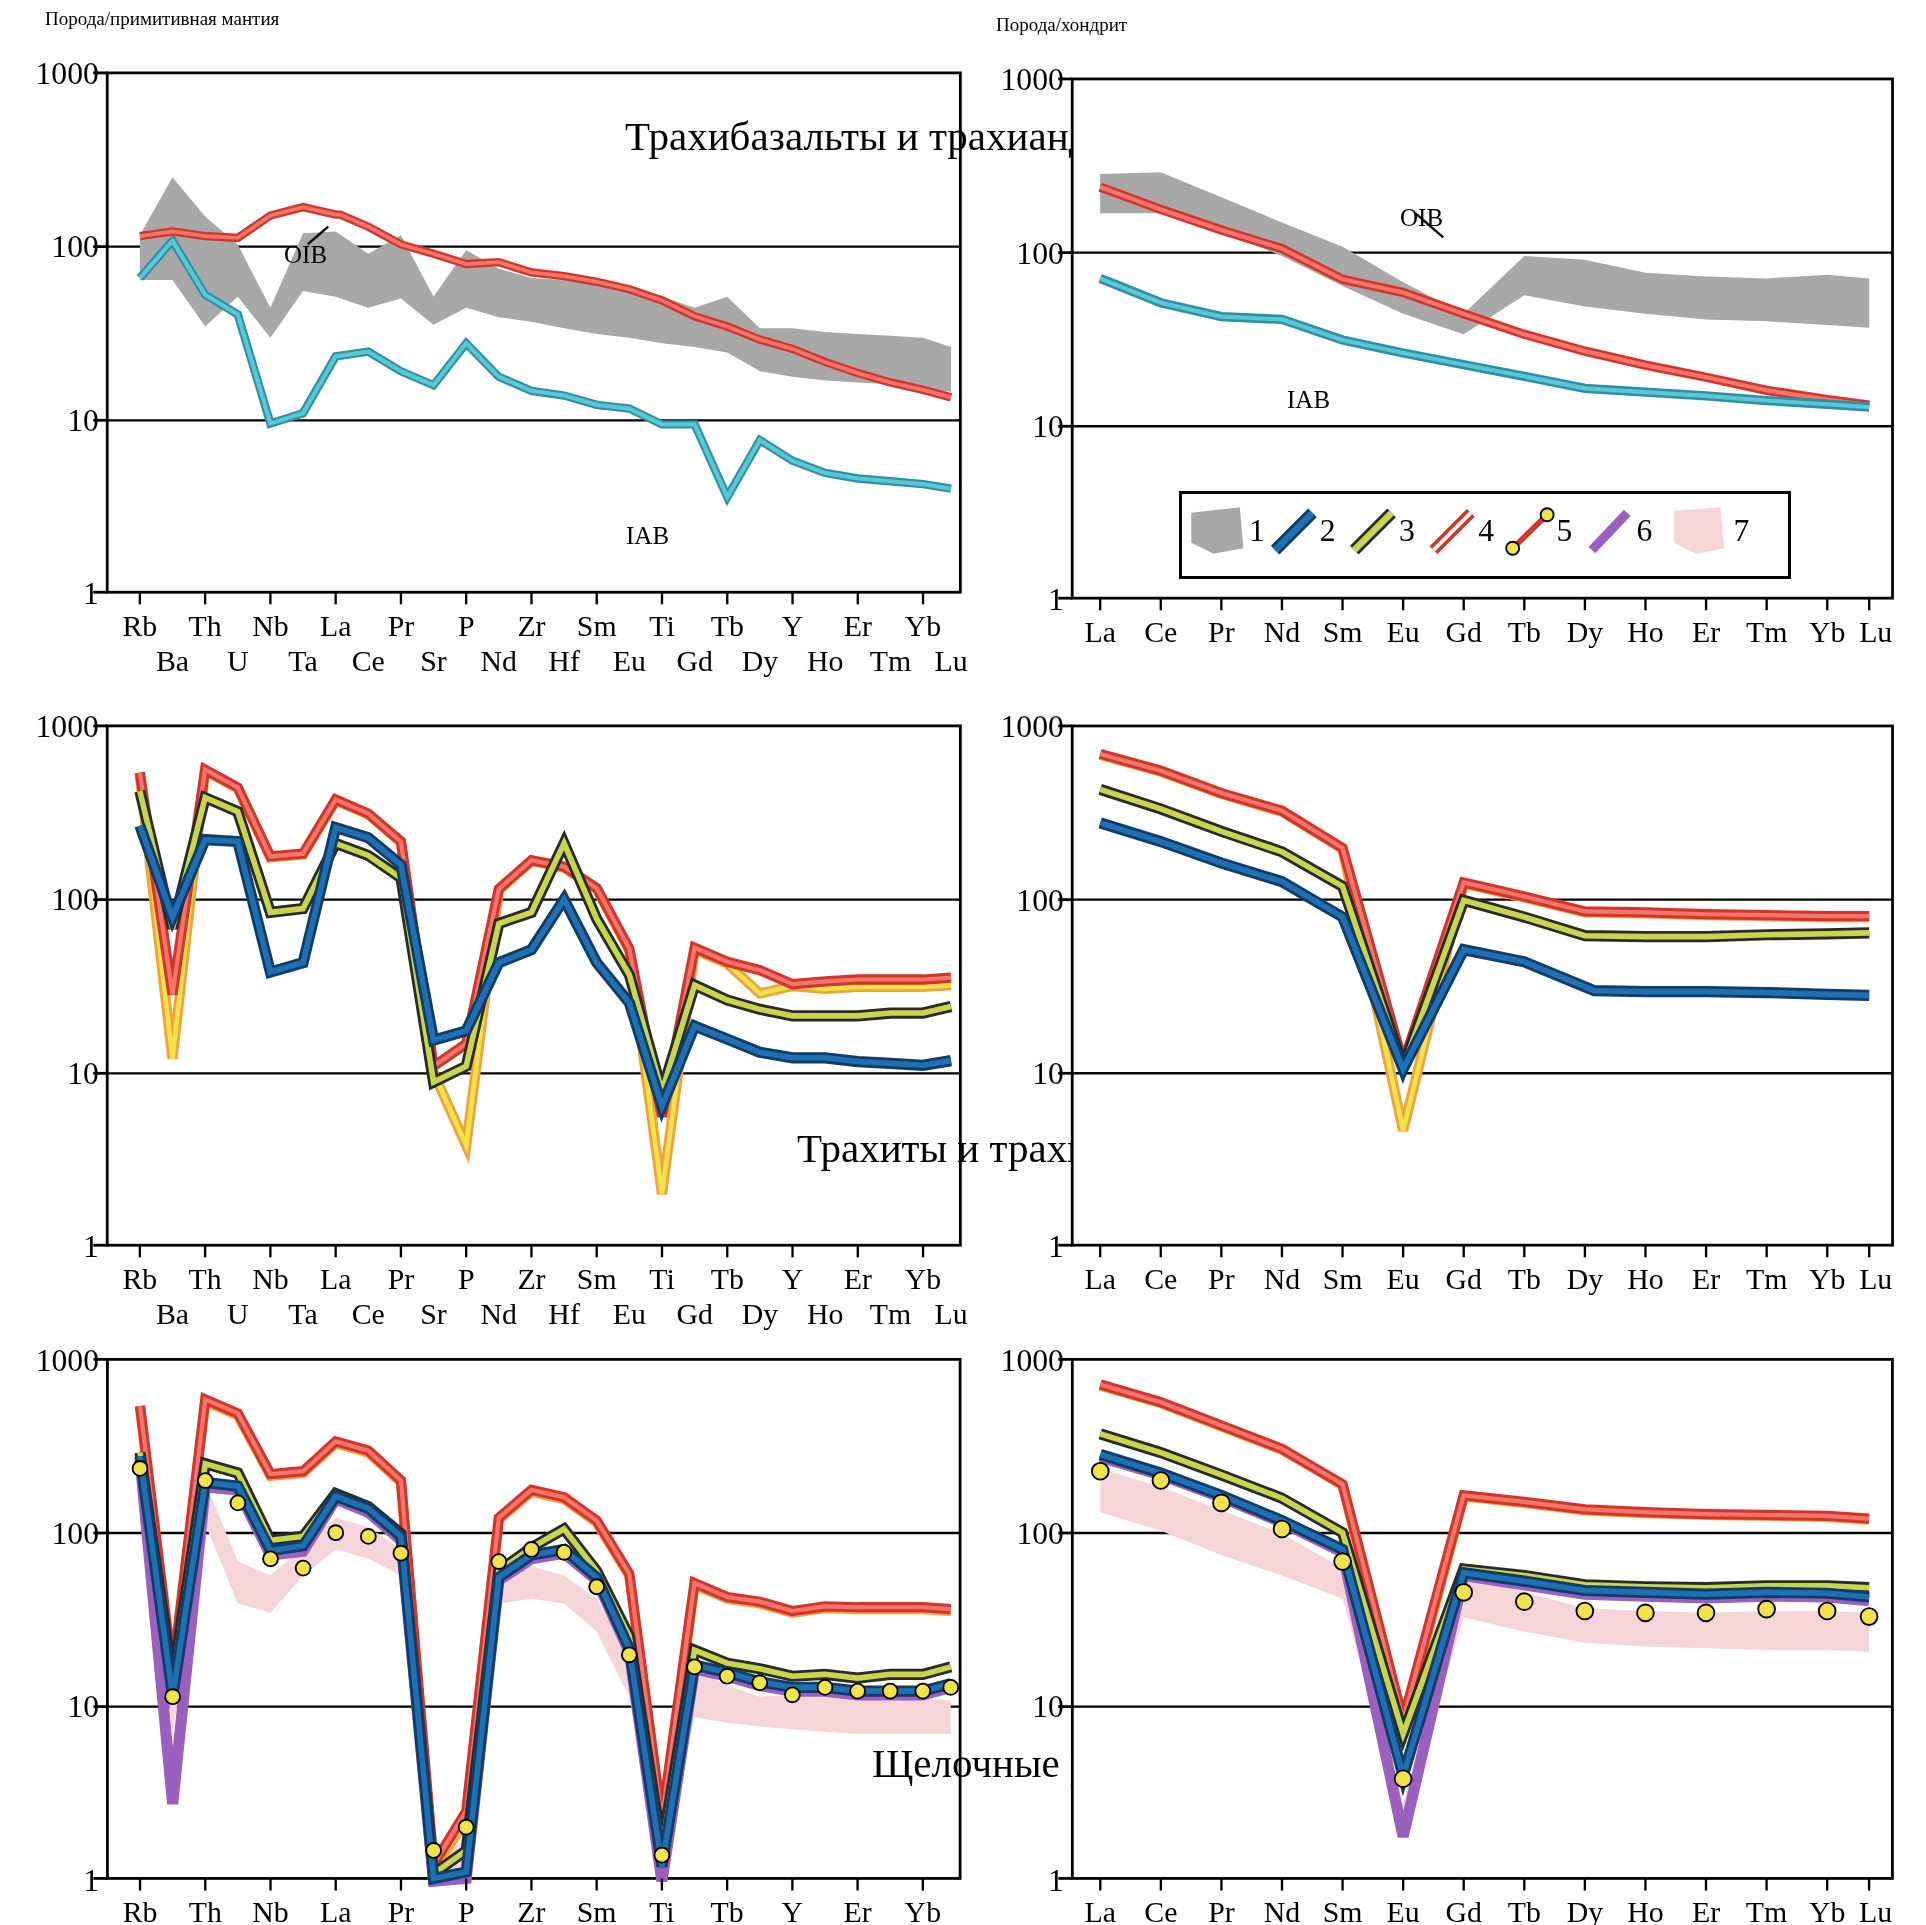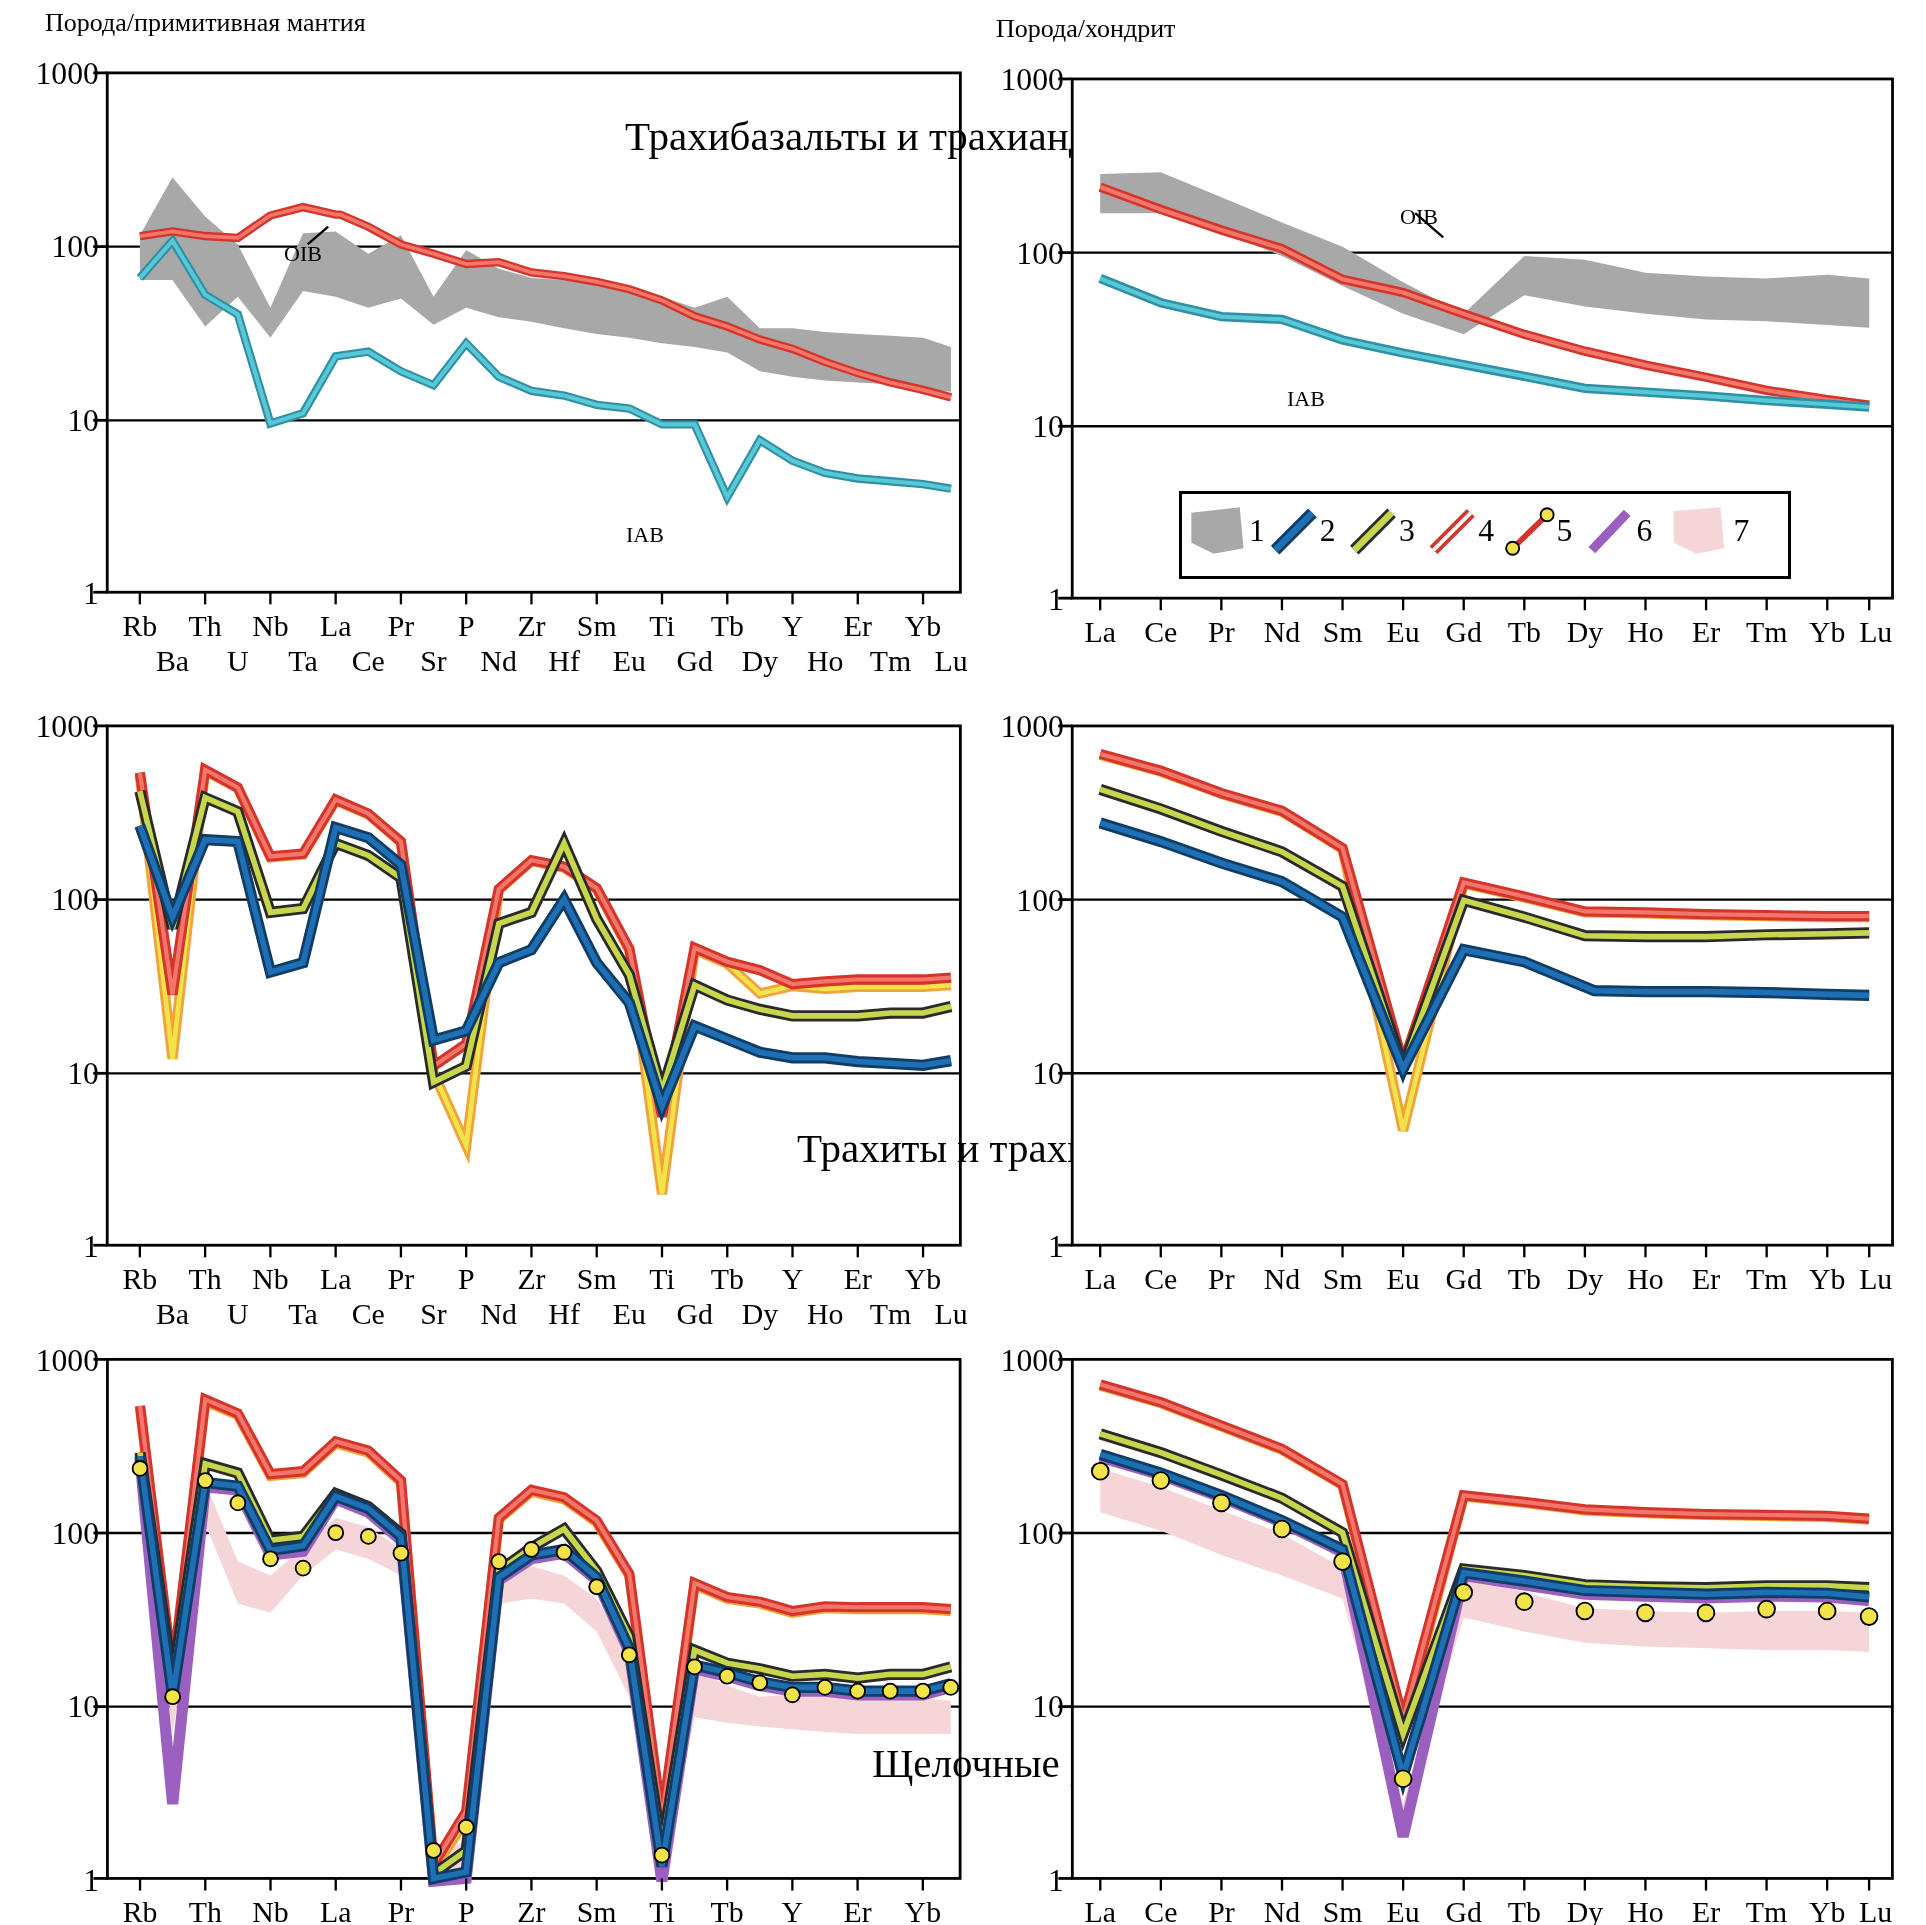--- a/index.html
+++ b/index.html
@@ -1,21 +1,21 @@
 <!DOCTYPE html>
 <html style="font-size:15px"><head>
 <meta charset="utf-8">
 <style>
   html,body{margin:0;padding:0;background:#ffffff;}
   body{width:1927px;height:1926px;font-family:"Liberation Serif",serif;color:#000;}
   .page{position:relative;width:1927px;height:1926px;overflow:hidden;}
   .panel{position:absolute;}
-  .axis-title{position:absolute;font-size:26px;font-family:"Liberation Serif",serif;white-space:nowrap;}
+  .axis-title{position:absolute;font-size:19px;font-family:"Liberation Serif",serif;white-space:nowrap;}
   .big-label{position:absolute;font-size:41px;font-family:"Liberation Serif",serif;white-space:nowrap;}
-  .ann{position:absolute;font-size:22px;font-family:"Liberation Serif",serif;}
+  .ann{position:absolute;font-size:25px;font-family:"Liberation Serif",serif;}
   svg{display:block;}
   .ytick{font-size:34px;font-family:"Liberation Serif",serif;}
   .xtick{font-size:32px;font-family:"Liberation Serif",serif;}
   .legend-num{font-size:34px;font-family:"Liberation Serif",serif;}
 </style>
 </head>
 <body>
 
 <div class="page">
 

